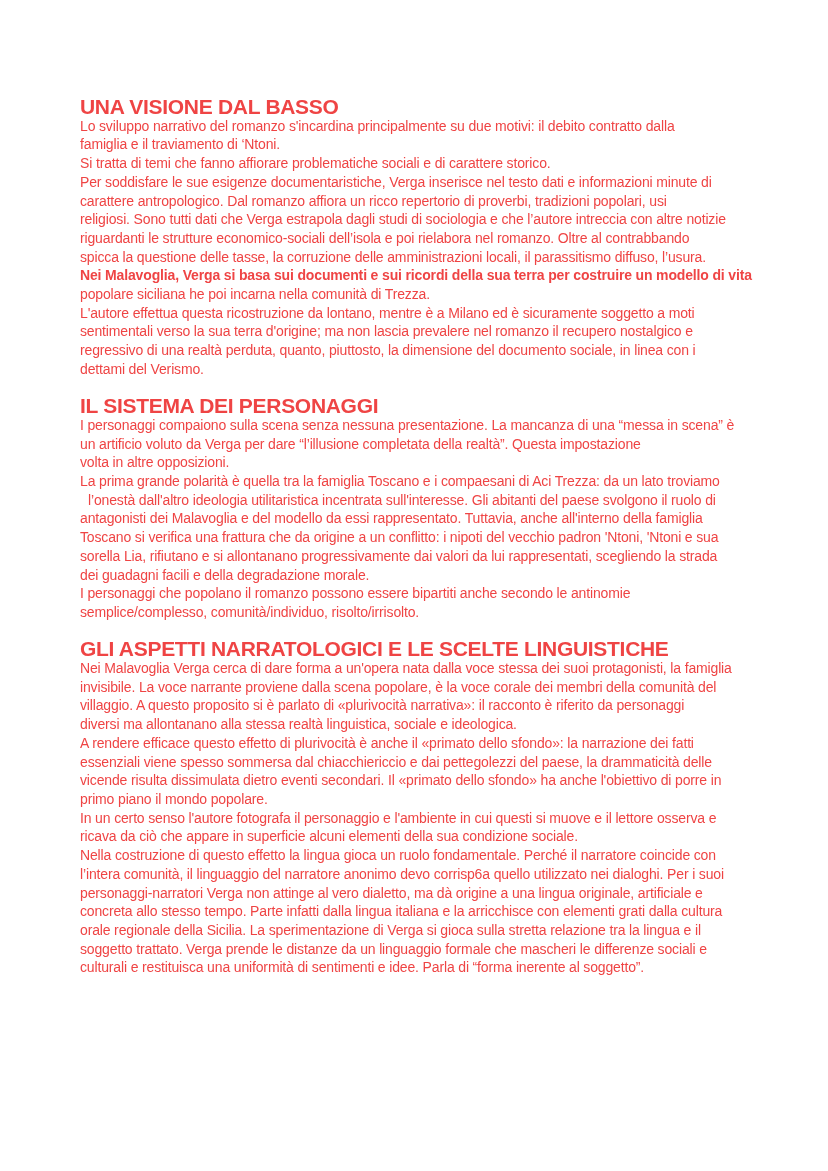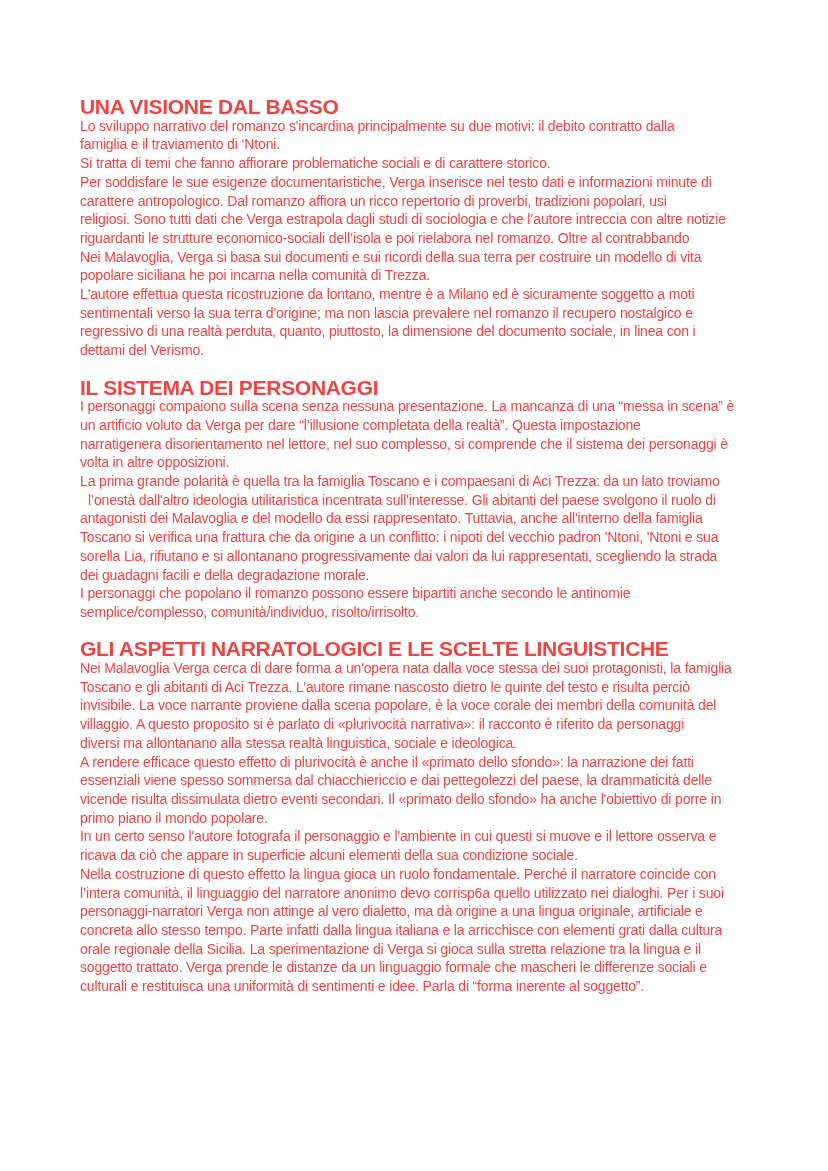--- a/index.html
+++ b/index.html
@@ -48,52 +48,51 @@
   <section class="section">
     <h2 class="heading" style="display: block; width: max-content;">UNA VISIONE DAL BASSO</h2>
     <p class="para">
       <span class="line" style="display: block; width: max-content;">Lo sviluppo narrativo del romanzo s'incardina principalmente su due motivi: il debito contratto dalla</span>
       <span class="line" style="display: block; width: max-content;">famiglia e il traviamento di ‘Ntoni.</span>
       <span class="line" style="display: block; width: max-content;">Si tratta di temi che fanno affiorare problematiche sociali e di carattere storico.</span>
       <span class="line" style="display: block; width: max-content;">Per soddisfare le sue esigenze documentaristiche, Verga inserisce nel testo dati e informazioni minute di</span>
       <span class="line" style="display: block; width: max-content;">carattere antropologico. Dal romanzo affiora un ricco repertorio di proverbi, tradizioni popolari, usi</span>
       <span class="line" style="display: block; width: max-content;">religiosi. Sono tutti dati che Verga estrapola dagli studi di sociologia e che l’autore intreccia con altre notizie</span>
       <span class="line" style="display: block; width: max-content;">riguardanti le strutture economico-sociali dell’isola e poi rielabora nel romanzo. Oltre al contrabbando</span>
-      <span class="line" style="display: block; width: max-content;">Nei Malavoglia, Verga si basa sui documenti e sui ricordi della sua terra per costruire un modello di vita</span>
+      <span class="line" style="display: block; width: max-content;">spicca la questione delle tasse, la corruzione delle amministrazioni locali, il parassitismo diffuso, l’usura.</span>
+      <span class="line" style="display: block; width: max-content; font-weight: bold;">Nei Malavoglia, Verga si basa sui documenti e sui ricordi della sua terra per costruire un modello di vita</span>
       <span class="line" style="display: block; width: max-content;">popolare siciliana he poi incarna nella comunità di Trezza.</span>
       <span class="line" style="display: block; width: max-content;">L'autore effettua questa ricostruzione da lontano, mentre è a Milano ed è sicuramente soggetto a moti</span>
       <span class="line" style="display: block; width: max-content;">sentimentali verso la sua terra d'origine; ma non lascia prevalere nel romanzo il recupero nostalgico e</span>
       <span class="line" style="display: block; width: max-content;">regressivo di una realtà perduta, quanto, piuttosto, la dimensione del documento sociale, in linea con i</span>
       <span class="line" style="display: block; width: max-content;">dettami del Verismo.</span>
     </p>
   </section>
 
   <section class="section">
     <h2 class="heading" style="display: block; width: max-content;">IL SISTEMA DEI PERSONAGGI</h2>
     <p class="para">
       <span class="line" style="display: block; width: max-content;">I personaggi compaiono sulla scena senza nessuna presentazione. La mancanza di una “messa in scena” è</span>
       <span class="line" style="display: block; width: max-content;">un artificio voluto da Verga per dare “l’illusione completata della realtà”. Questa impostazione</span>
-      <span class="line" style="display: block; width: max-content;">narratigenera disorientamento nel lettore, nel suo complesso, si comprende che il sistema dei personaggi è</span>
       <span class="line" style="display: block; width: max-content;">volta in altre opposizioni.</span>
       <span class="line" style="display: block; width: max-content;">La prima grande polarità è quella tra la famiglia Toscano e i compaesani di Aci Trezza: da un lato troviamo</span>
       <span class="line" style="display: block; width: max-content; margin-left: 8px;">l’onestà dall'altro ideologia utilitaristica incentrata sull'interesse. Gli abitanti del paese svolgono il ruolo di</span>
       <span class="line" style="display: block; width: max-content;">antagonisti dei Malavoglia e del modello da essi rappresentato. Tuttavia, anche all'interno della famiglia</span>
       <span class="line" style="display: block; width: max-content;">Toscano si verifica una frattura che da origine a un conflitto: i nipoti del vecchio padron 'Ntoni, 'Ntoni e sua</span>
       <span class="line" style="display: block; width: max-content;">sorella Lia, rifiutano e si allontanano progressivamente dai valori da lui rappresentati, scegliendo la strada</span>
       <span class="line" style="display: block; width: max-content;">dei guadagni facili e della degradazione morale.</span>
       <span class="line" style="display: block; width: max-content;">I personaggi che popolano il romanzo possono essere bipartiti anche secondo le antinomie</span>
       <span class="line" style="display: block; width: max-content;">semplice/complesso, comunità/individuo, risolto/irrisolto.</span>
     </p>
   </section>
 
   <section class="section">
     <h2 class="heading" style="display: block; width: max-content;">GLI ASPETTI NARRATOLOGICI E LE SCELTE LINGUISTICHE</h2>
     <p class="para">
       <span class="line" style="display: block; width: max-content;">Nei Malavoglia Verga cerca di dare forma a un'opera nata dalla voce stessa dei suoi protagonisti, la famiglia</span>
-      <span class="line" style="display: block; width: max-content;">Toscano e gli abitanti di Aci Trezza. L’autore rimane nascosto dietro le quinte del testo e risulta perciò</span>
       <span class="line" style="display: block; width: max-content;">invisibile. La voce narrante proviene dalla scena popolare, è la voce corale dei membri della comunità del</span>
       <span class="line" style="display: block; width: max-content;">villaggio. A questo proposito si è parlato di «plurivocità narrativa»: il racconto è riferito da personaggi</span>
       <span class="line" style="display: block; width: max-content;">diversi ma allontanano alla stessa realtà linguistica, sociale e ideologica.</span>
       <span class="line" style="display: block; width: max-content;">A rendere efficace questo effetto di plurivocità è anche il «primato dello sfondo»: la narrazione dei fatti</span>
       <span class="line" style="display: block; width: max-content;">essenziali viene spesso sommersa dal chiacchiericcio e dai pettegolezzi del paese, la drammaticità delle</span>
       <span class="line" style="display: block; width: max-content;">vicende risulta dissimulata dietro eventi secondari. Il «primato dello sfondo» ha anche l'obiettivo di porre in</span>
       <span class="line" style="display: block; width: max-content;">primo piano il mondo popolare.</span>
       <span class="line" style="display: block; width: max-content;">In un certo senso l'autore fotografa il personaggio e l'ambiente in cui questi si muove e il lettore osserva e</span>
       <span class="line" style="display: block; width: max-content;">ricava da ciò che appare in superficie alcuni elementi della sua condizione sociale.</span>
       <span class="line" style="display: block; width: max-content;">Nella costruzione di questo effetto la lingua gioca un ruolo fondamentale. Perché il narratore coincide con</span>

